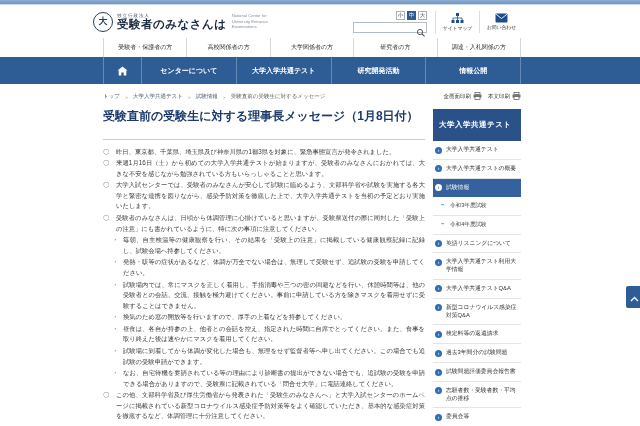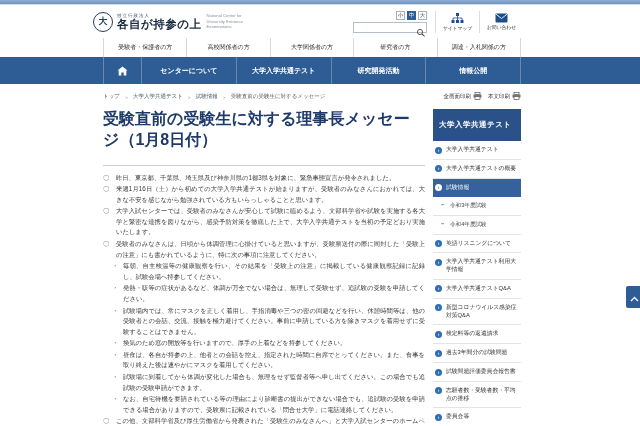--- a/index.html
+++ b/index.html
@@ -50,21 +50,21 @@
   .crumbs { display:flex; align-items:center; gap:4px; font-size:5.5px; color:#555; }
   .crumb { cursor:pointer; color:#4a5a6d; white-space:nowrap; }
   .crumb-sep { color:#888; font-size:5px; }
   .crumb-current { color:#555; cursor:default; }
   .print-links { margin-left:auto; display:flex; align-items:center; gap:6px; }
   .print-link { display:flex; align-items:center; gap:2px; font-size:5.5px; color:#333; cursor:pointer; white-space:nowrap; }
 
   
   .content { width:418px; margin-left:103px; margin-top:8px; display:flex; align-items:flex-start; }
   .main-col { width:322px; }
-  .page-title { font-size:16px; font-weight:bold; color:#1d3a6b; line-height:1.3; }
+  .page-title { font-size:12px; font-weight:bold; color:#1d3a6b; line-height:1.3; }
   .title-rule { margin-top:14px; border-bottom:1px solid #c9ced4; }
   .article-body { margin-top:7px; }
   .para { position:relative; font-size:6.3px; color:#3a3a3a; line-height:1.68; padding-left:13px; margin-bottom:1px; text-align:justify; }
   .para .marker { position:absolute; left:0; top:0; color:#3a3a3a; }
   .para.sub { padding-left:20px; }
   .para.sub .marker { left:9px; color:#3a3a3a; }
 
   
   .sidebar { width:88px; margin-left:8px; flex:0 0 auto; }
   .sb-header { background:#2a5288; color:#fff; font-size:7.5px; font-weight:bold; padding:11px 6px; letter-spacing:0.5px; cursor:pointer; }
@@ -84,21 +84,21 @@
 <div class="viewport">
 
   <div class="top-accent"></div>
 
   <header class="site-header">
     <div class="header-inner">
       <div class="logo-group">
         <div class="logo-mark">大</div>
         <div class="logo-text">
           <div class="org-type">独立行政法人</div>
-          <div class="site-name">各自が持参の上</div>
+          <div class="site-name">受験者のみなさんは</div>
         </div>
         <div class="site-name-en">National Center for University Entrance Examinations</div>
       </div>
       <div class="header-right">
         <div class="search-group">
           <div class="fontsize-row">
             <button class="fs-btn">小</button>
             <button class="fs-btn active">中</button>
             <button class="fs-btn">大</button>
           </div>

